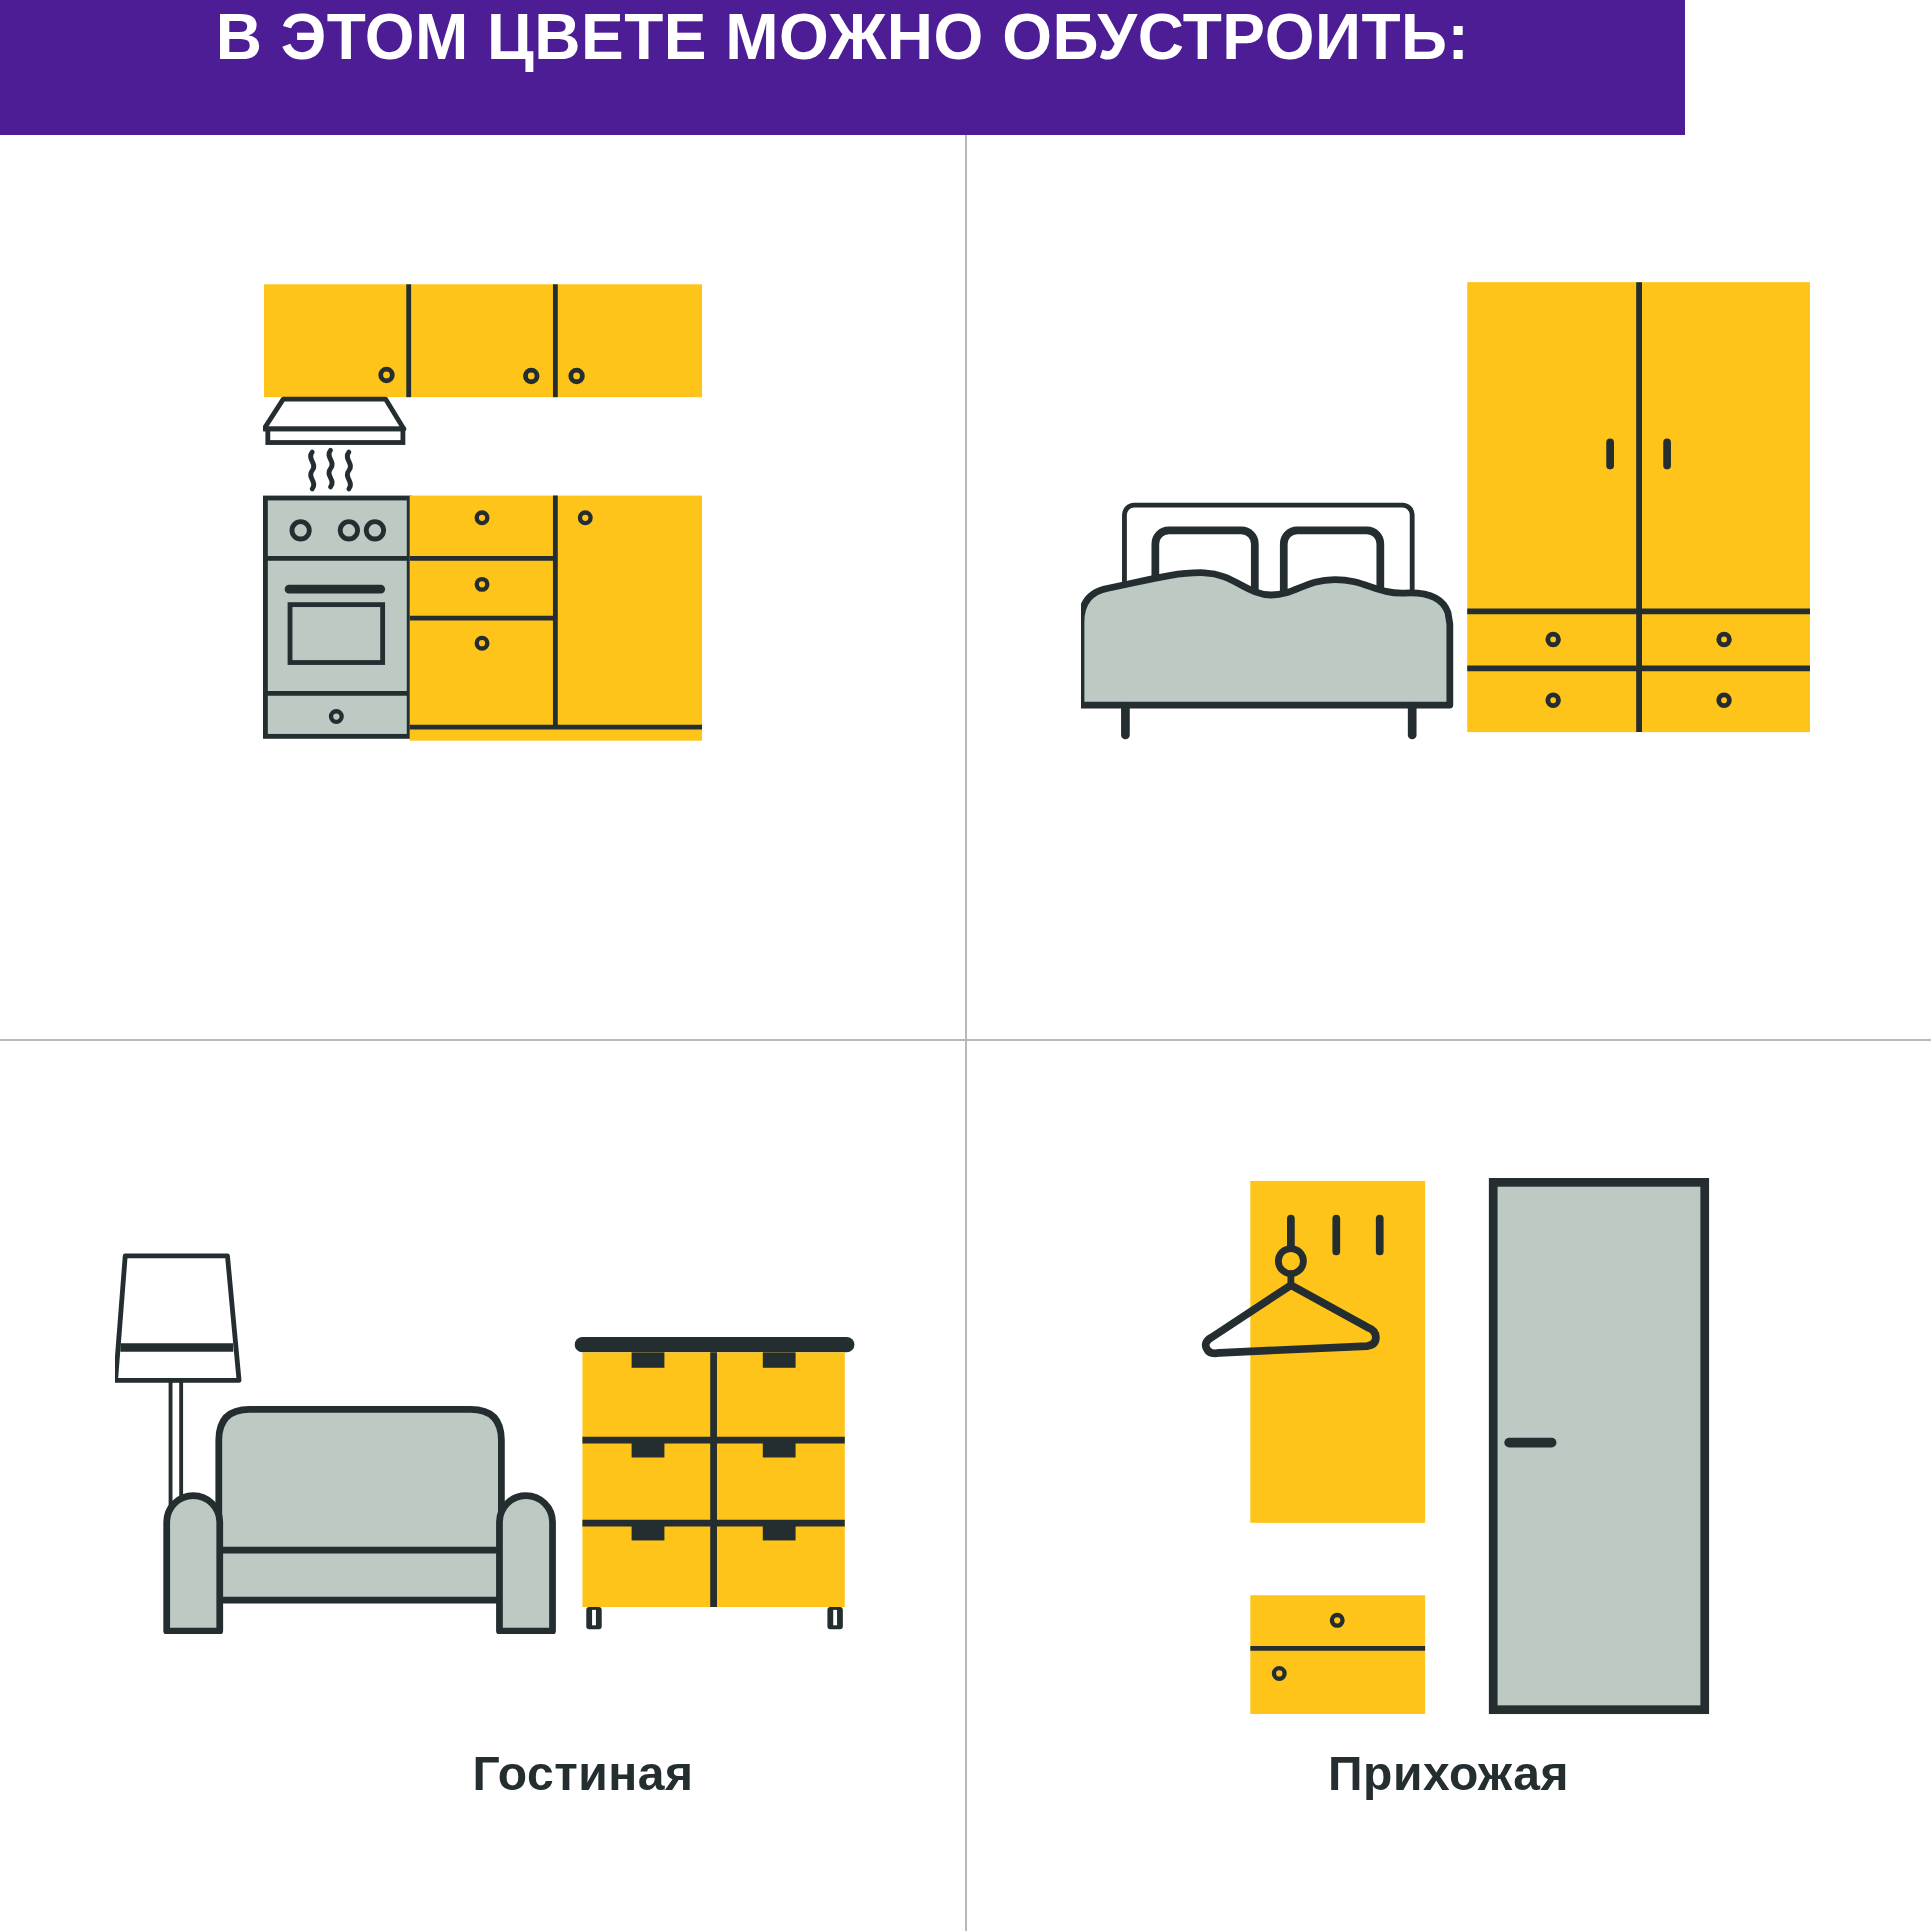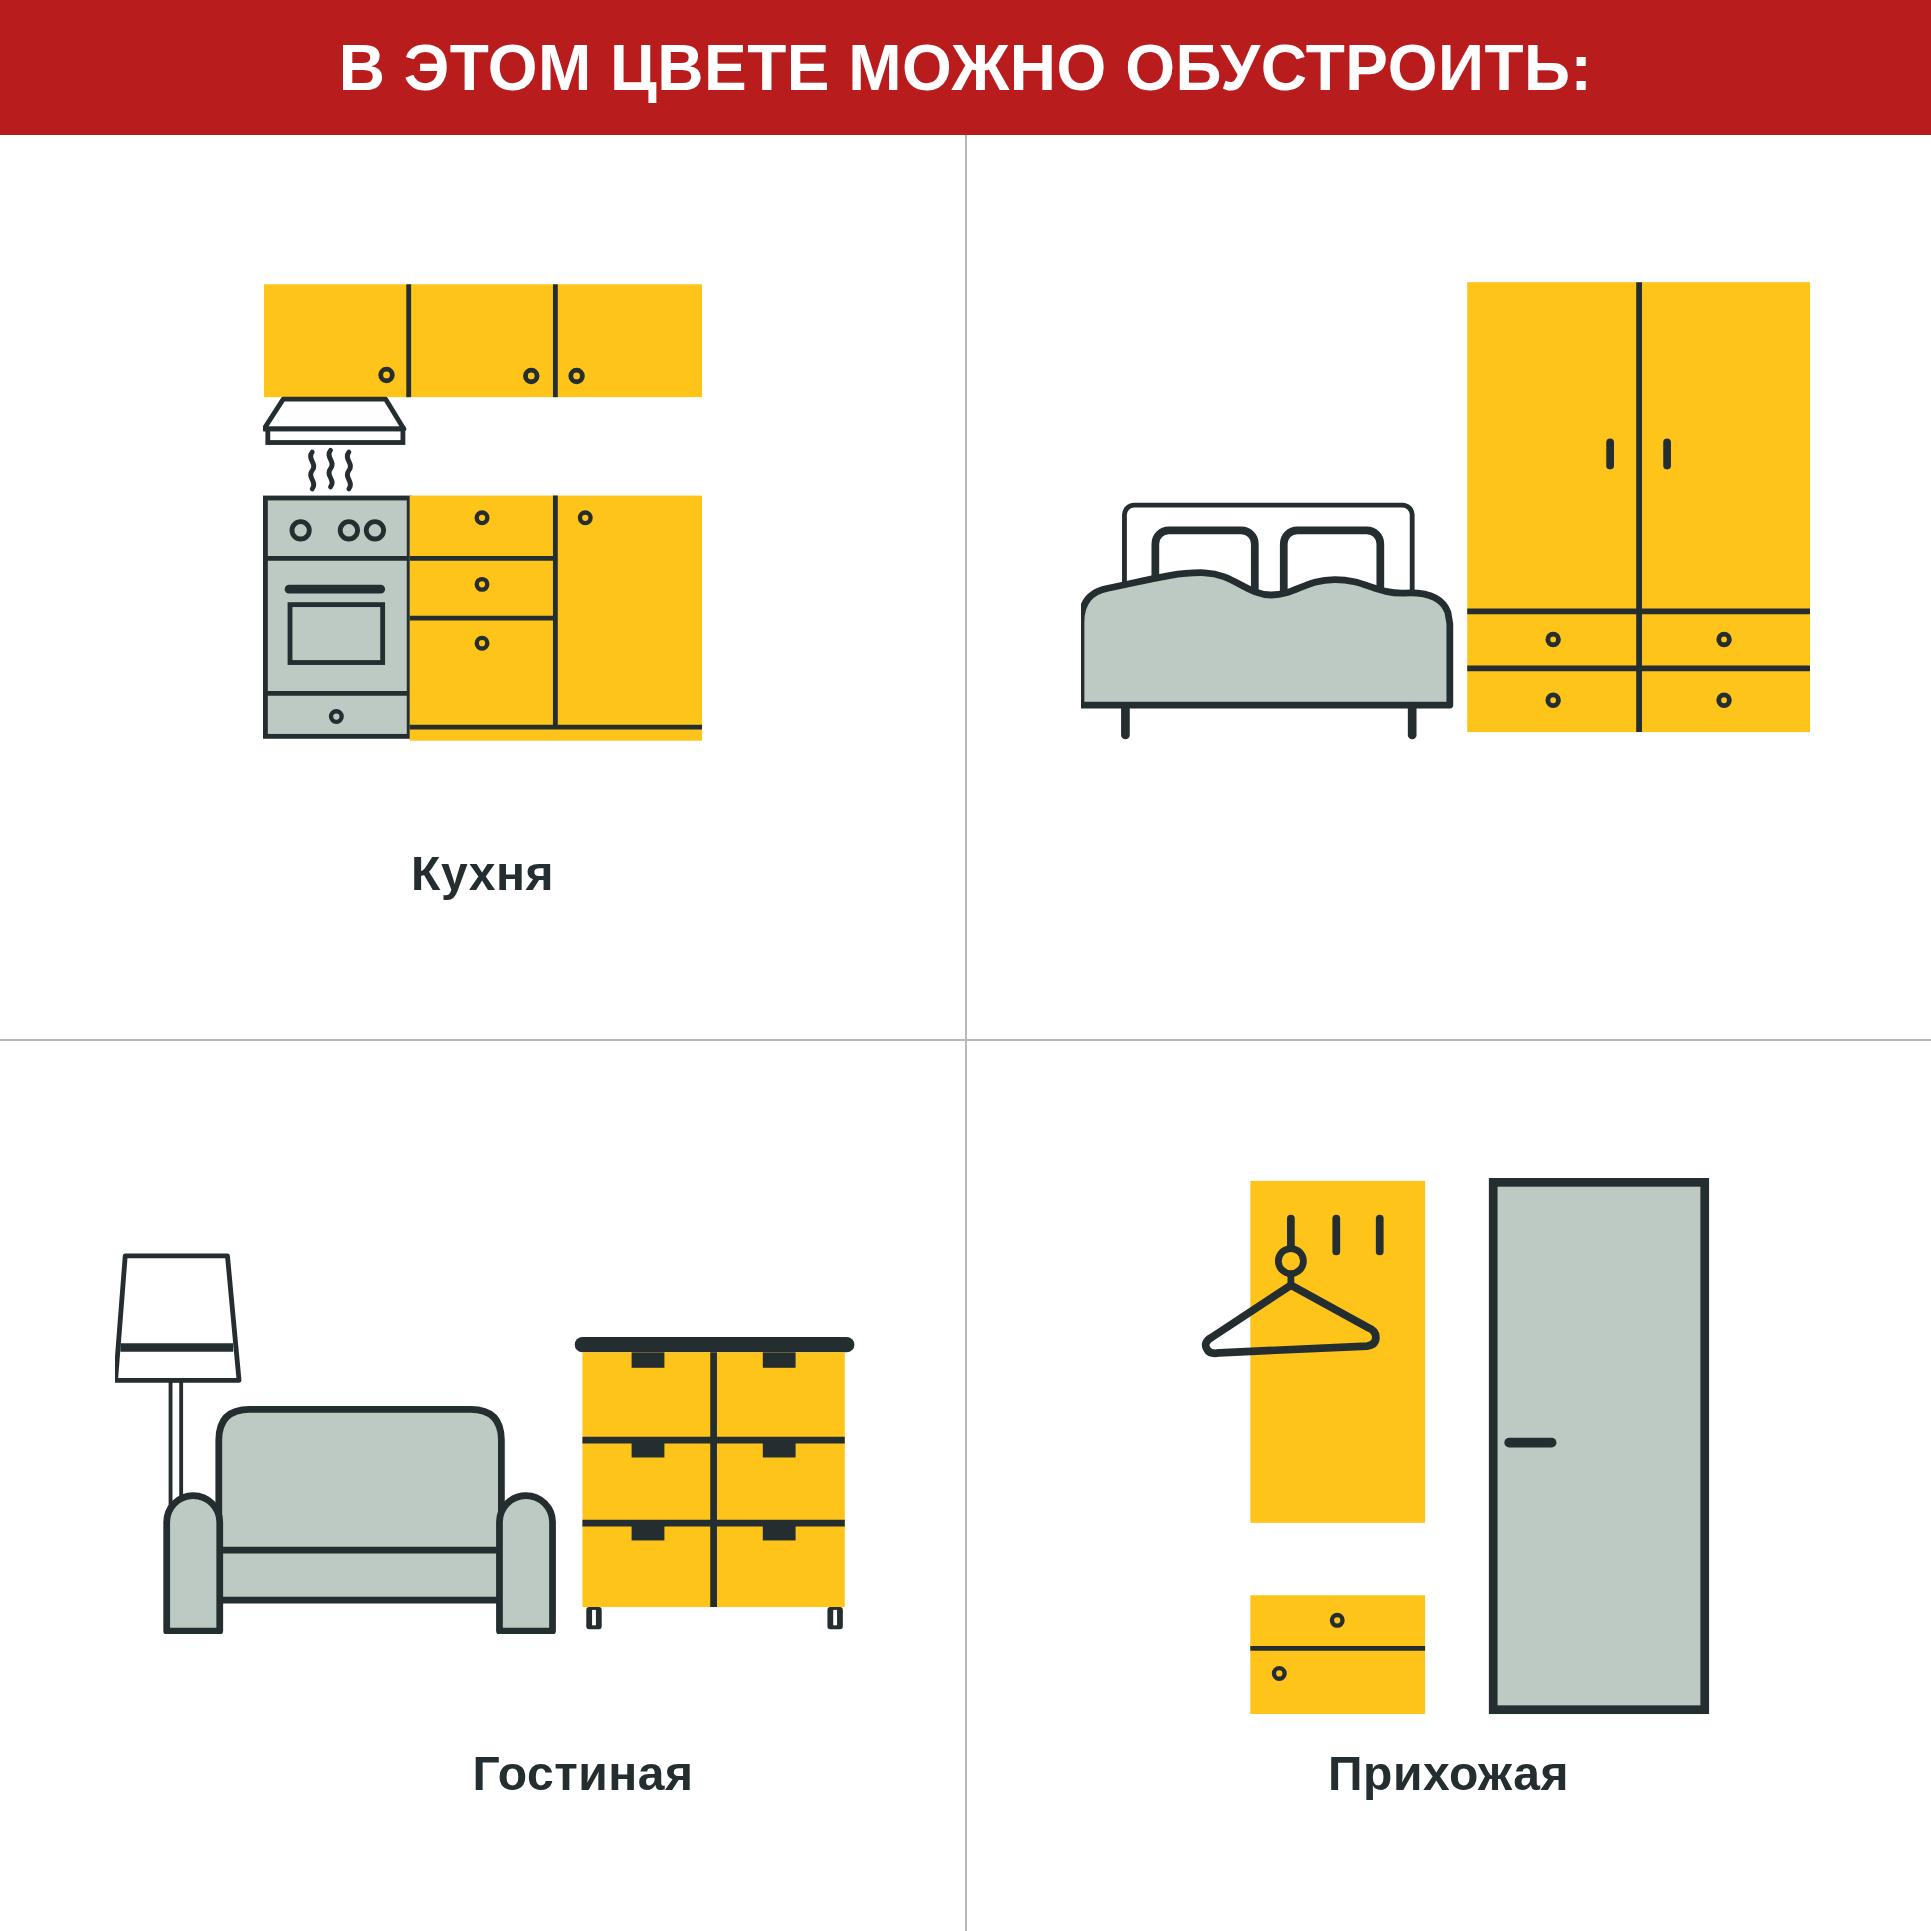--- a/index.html
+++ b/index.html
@@ -1,19 +1,19 @@
 <!DOCTYPE html>
 <html><head>
 <meta charset="utf-8">
 <style>
   html,body{margin:0;padding:0;background:#fff;}
   #canvas{position:relative;width:1931px;height:1931px;background:#fff;overflow:hidden;
           font-family:"Liberation Sans","DejaVu Sans",sans-serif;}
-  .header{position:absolute;left:0;top:0;width:1931px;height:135px;background:#b91c1c;
-          display:flex;align-items:center;justify-content:center;}
+  .header{position:absolute;left:0;top:0;width:1685px;height:135px;background:#4c1d95;
+          display:flex;align-items:flex-start;justify-content:center;}
   .header-title{color:#fff;font-size:64px;font-weight:bold;letter-spacing:0.5px;white-space:nowrap;}
   .vline{position:absolute;left:965px;top:135px;width:1.9px;height:1796px;background:#B8B8B8;}
   .hline{position:absolute;left:0;top:1039px;width:1931px;height:1.9px;background:#B8B8B8;}
   .cell{position:absolute;}
   .cell-kitchen{left:0;top:135px;width:965px;height:904px;}
   .cell-bedroom{left:966px;top:135px;width:965px;height:904px;}
   .cell-living{left:0;top:1041px;width:1166px;height:890px;}
   .cell-hallway{left:966px;top:1041px;width:965px;height:890px;}
   .fig{position:absolute;}
   .room-label{position:absolute;left:0;width:100%;text-align:center;
@@ -70,21 +70,20 @@
         <line x1="303" y1="221" x2="303" y2="461" stroke="#242D30" stroke-width="5"></line>
         <line x1="152" y1="286" x2="303" y2="286" stroke="#242D30" stroke-width="5"></line>
         <line x1="152" y1="348" x2="303" y2="348" stroke="#242D30" stroke-width="5"></line>
         <line x1="152" y1="461" x2="455" y2="461" stroke="#242D30" stroke-width="5"></line>
         <circle cx="227" cy="244" r="5.5" fill="none" stroke="#242D30" stroke-width="4.5"></circle>
         <circle cx="227" cy="313" r="5.5" fill="none" stroke="#242D30" stroke-width="4.5"></circle>
         <circle cx="227" cy="374" r="5.5" fill="none" stroke="#242D30" stroke-width="4.5"></circle>
         <circle cx="334" cy="244" r="5.5" fill="none" stroke="#242D30" stroke-width="4.5"></circle>
       </g>
     </svg>
-    <div class="room-label lbl-r1">Кухня</div>
   </div>
 
   <div class="cell cell-bedroom">
     <svg class="fig" style="left:115px;top:147px" width="729" height="458" viewBox="0 0 755 474">
 
       <g>
         <rect x="45" y="231" width="298" height="150" rx="10" fill="#fff" stroke="#242D30" stroke-width="5"></rect>
         <rect x="77" y="257" width="103" height="100" rx="14" fill="#fff" stroke="#242D30" stroke-width="8"></rect>
         <rect x="210" y="257" width="100" height="100" rx="14" fill="#fff" stroke="#242D30" stroke-width="8"></rect>
         <path d="M0,438 L0,352 Q0,322 28,317 C60,311 95,300 128,301 C158,302 172,324 197,324

